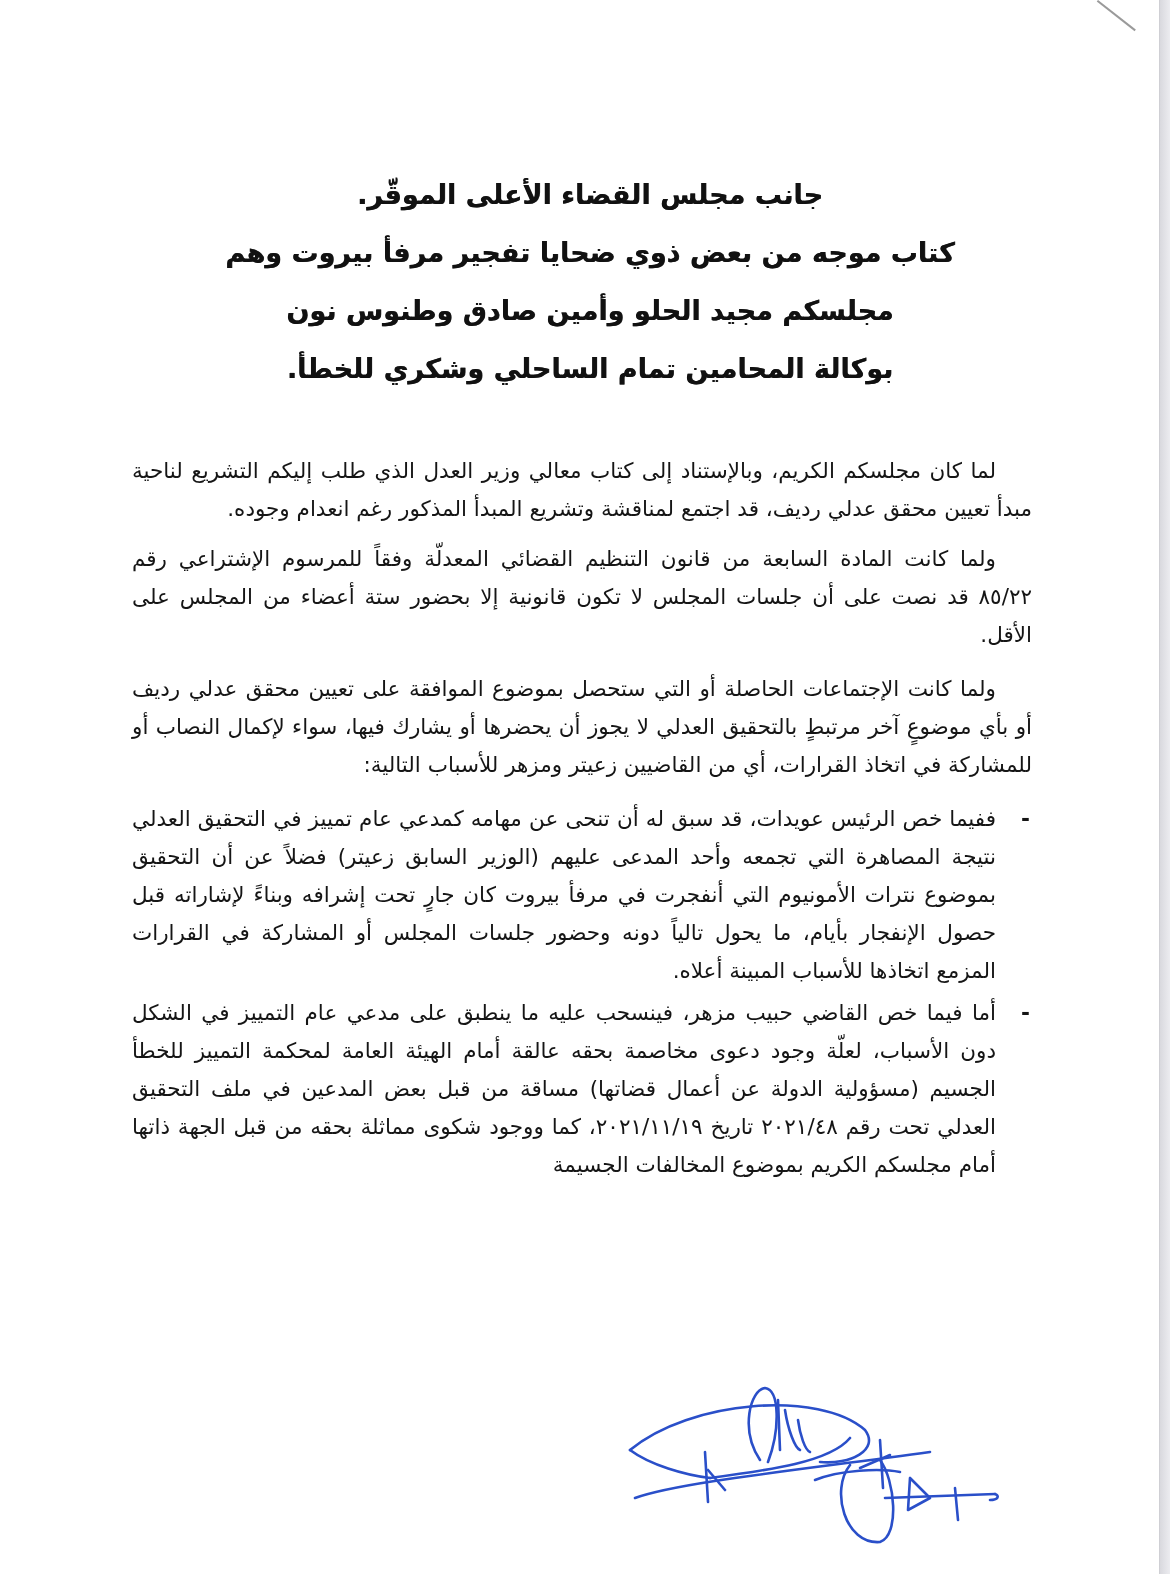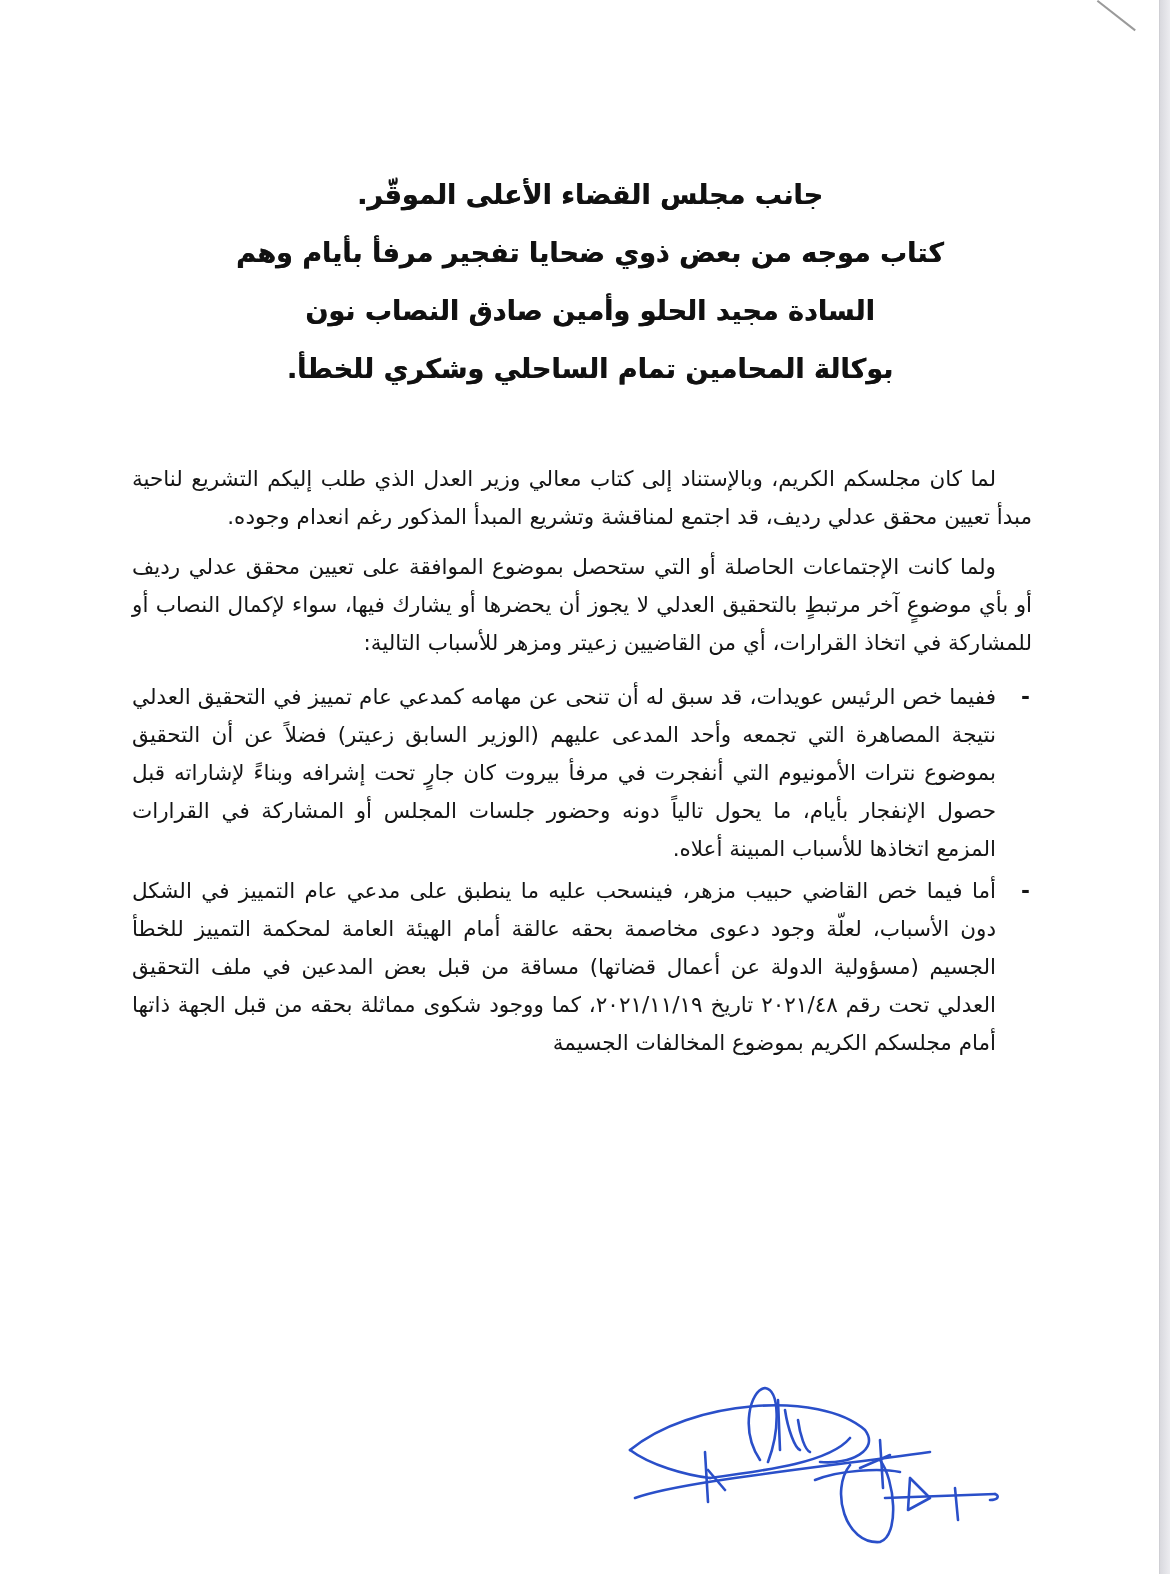--- a/index.html
+++ b/index.html
@@ -65,21 +65,21 @@
       width: 900px;
       direction: rtl;
       text-align: justify;
       text-align-last: right;
       font-family: "DejaVu Sans", sans-serif;
       font-size: 21.5px;
       line-height: 38px;
       color: #151515;
     }
     .para {
-      margin: 12px 0 16px 0;
+      margin: 4px 0 16px 0;
       text-indent: 36px;
     }
     .para.p1 { margin-bottom: 12px; }
     .bullets {
       list-style: none;
       margin: 14px 0 0 0;
       padding: 0;
     }
     .bullets li {
       position: relative;
@@ -102,27 +102,28 @@
   </style>
 </head>
 <body>
 
 <div class="page">
 
   <div class="corner-line"></div>
 
   <div class="header">
     <div class="line">جانب مجلس القضاء الأعلى الموقّر.</div>
-    <div class="line">كتاب موجه من بعض ذوي ضحايا تفجير مرفأ بأيام وهم</div>
-    <div class="line">السادة مجيد الحلو وأمين صادق النصاب نون</div>
+    <div class="line">كتاب موجه من بعض ذوي ضحايا تفجير مرفأ بيروت وهم</div>
+    <div class="line">مجلسكم مجيد الحلو وأمين صادق وطنوس نون</div>
     <div class="line">بوكالة المحامين تمام الساحلي وشكري للخطأ.</div>
   </div>
 
   <div class="body">
     <p class="para p1">لما كان مجلسكم الكريم، وبالإستناد إلى كتاب معالي وزير العدل الذي طلب إليكم التشريع لناحية مبدأ تعيين محقق عدلي رديف، قد اجتمع لمناقشة وتشريع المبدأ المذكور رغم انعدام وجوده.</p>
+    <p class="para">ولما كانت المادة السابعة من قانون التنظيم القضائي المعدلّة وفقاً للمرسوم الإشتراعي رقم ٨٥/٢٢ قد نصت على أن جلسات المجلس لا تكون قانونية إلا بحضور ستة أعضاء من المجلس على الأقل.</p>
     <p class="para">ولما كانت الإجتماعات الحاصلة أو التي ستحصل بموضوع الموافقة على تعيين محقق عدلي رديف أو بأي موضوعٍ آخر مرتبطٍ بالتحقيق العدلي لا يجوز أن يحضرها أو يشارك فيها، سواء لإكمال النصاب أو للمشاركة في اتخاذ القرارات، أي من القاضيين زعيتر ومزهر للأسباب التالية:</p>
 
     <ul class="bullets">
       <li>
         <span class="dash">-</span>
         <span>ففيما خص الرئيس عويدات، قد سبق له أن تنحى عن مهامه كمدعي عام تمييز في التحقيق العدلي نتيجة المصاهرة التي تجمعه وأحد المدعى عليهم (الوزير السابق زعيتر) فضلاً عن أن التحقيق بموضوع نترات الأمونيوم التي أنفجرت في مرفأ بيروت كان جارٍ تحت إشرافه وبناءً لإشاراته قبل حصول الإنفجار بأيام، ما يحول تالياً دونه وحضور جلسات المجلس أو المشاركة في القرارات المزمع اتخاذها للأسباب المبينة أعلاه.</span>
       </li>
       <li>
         <span class="dash">-</span>
         <span>أما فيما خص القاضي حبيب مزهر، فينسحب عليه ما ينطبق على مدعي عام التمييز في الشكل دون الأسباب، لعلّة وجود دعوى مخاصمة بحقه عالقة أمام الهيئة العامة لمحكمة التمييز للخطأ الجسيم (مسؤولية الدولة عن أعمال قضاتها) مساقة من قبل بعض المدعين في ملف التحقيق العدلي تحت رقم ٢٠٢١/٤٨ تاريخ ٢٠٢١/١١/١٩، كما ووجود شكوى مماثلة بحقه من قبل الجهة ذاتها أمام مجلسكم الكريم بموضوع المخالفات الجسيمة</span>

